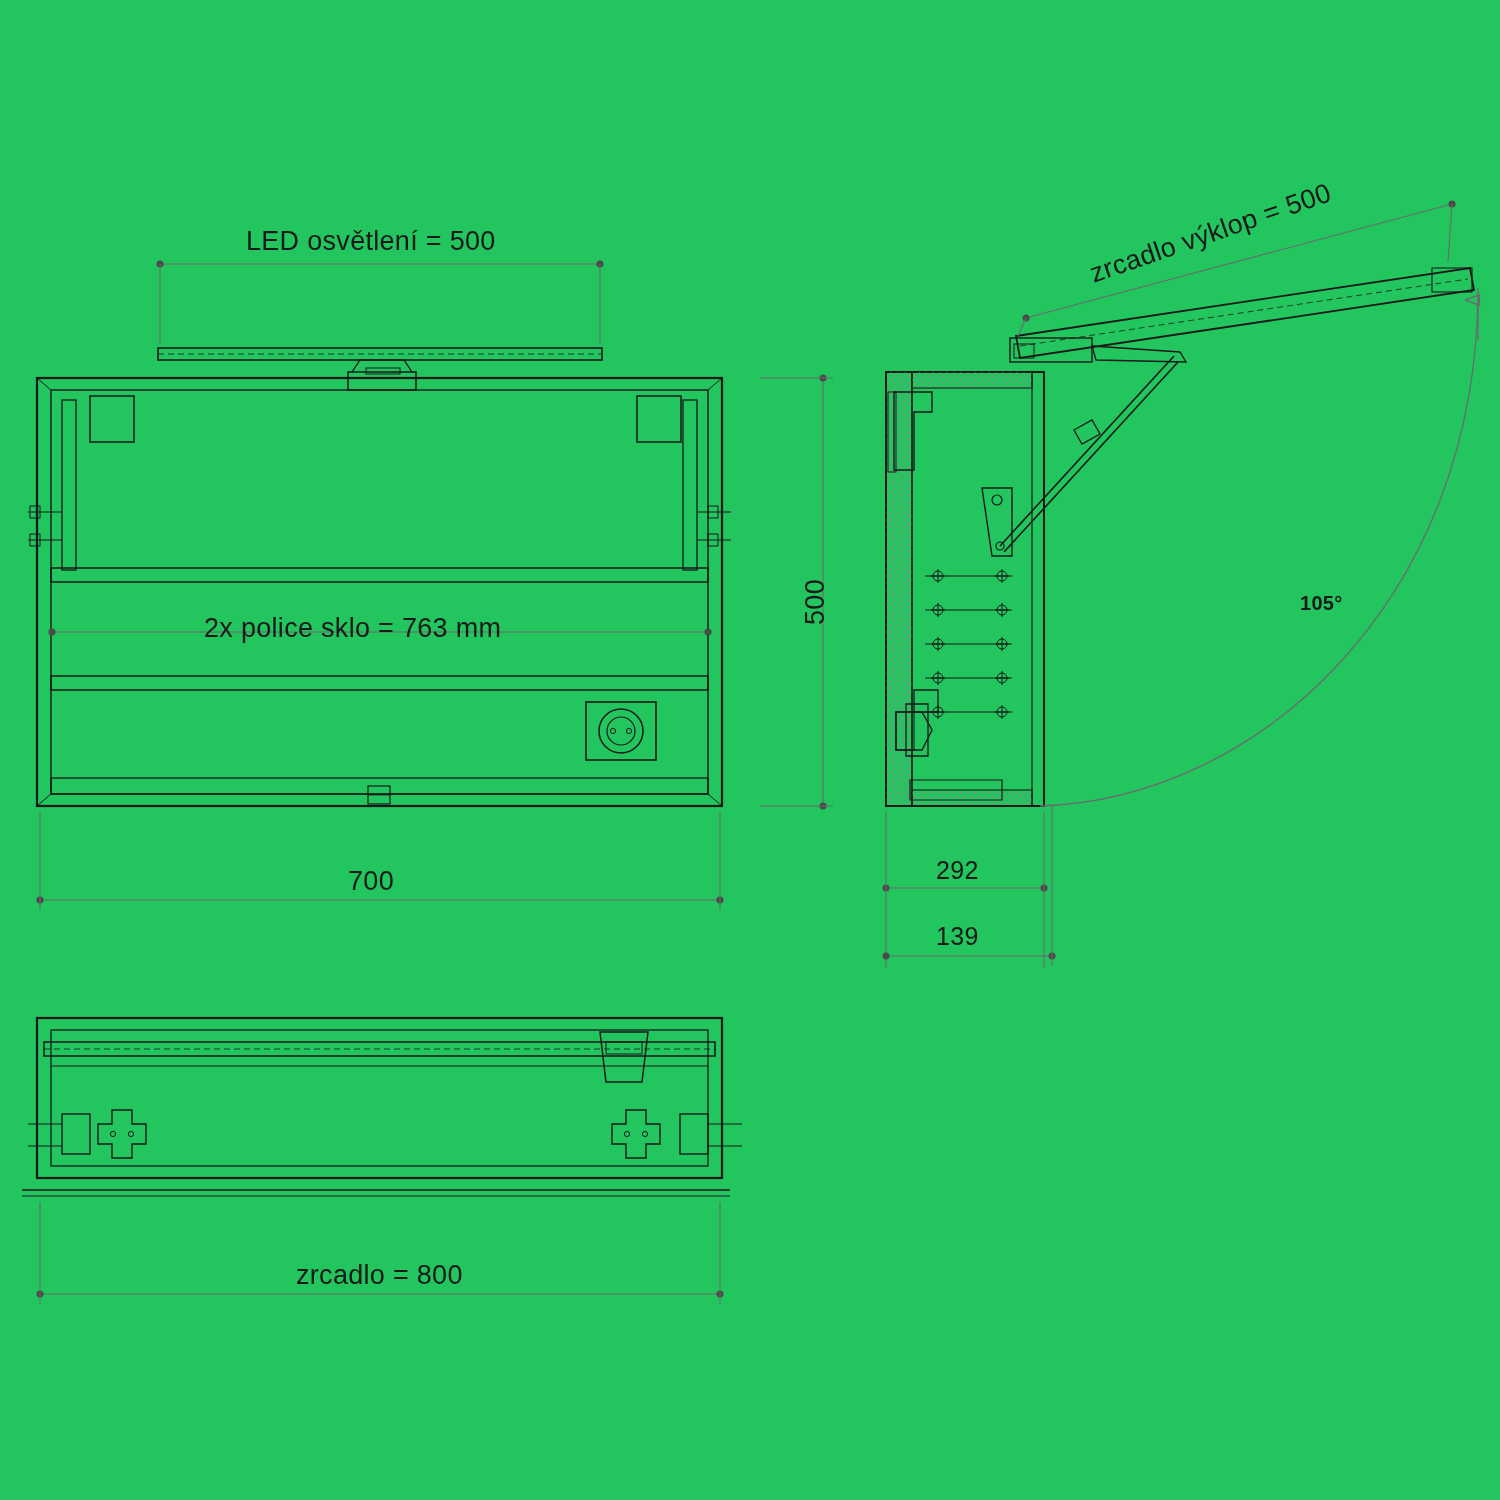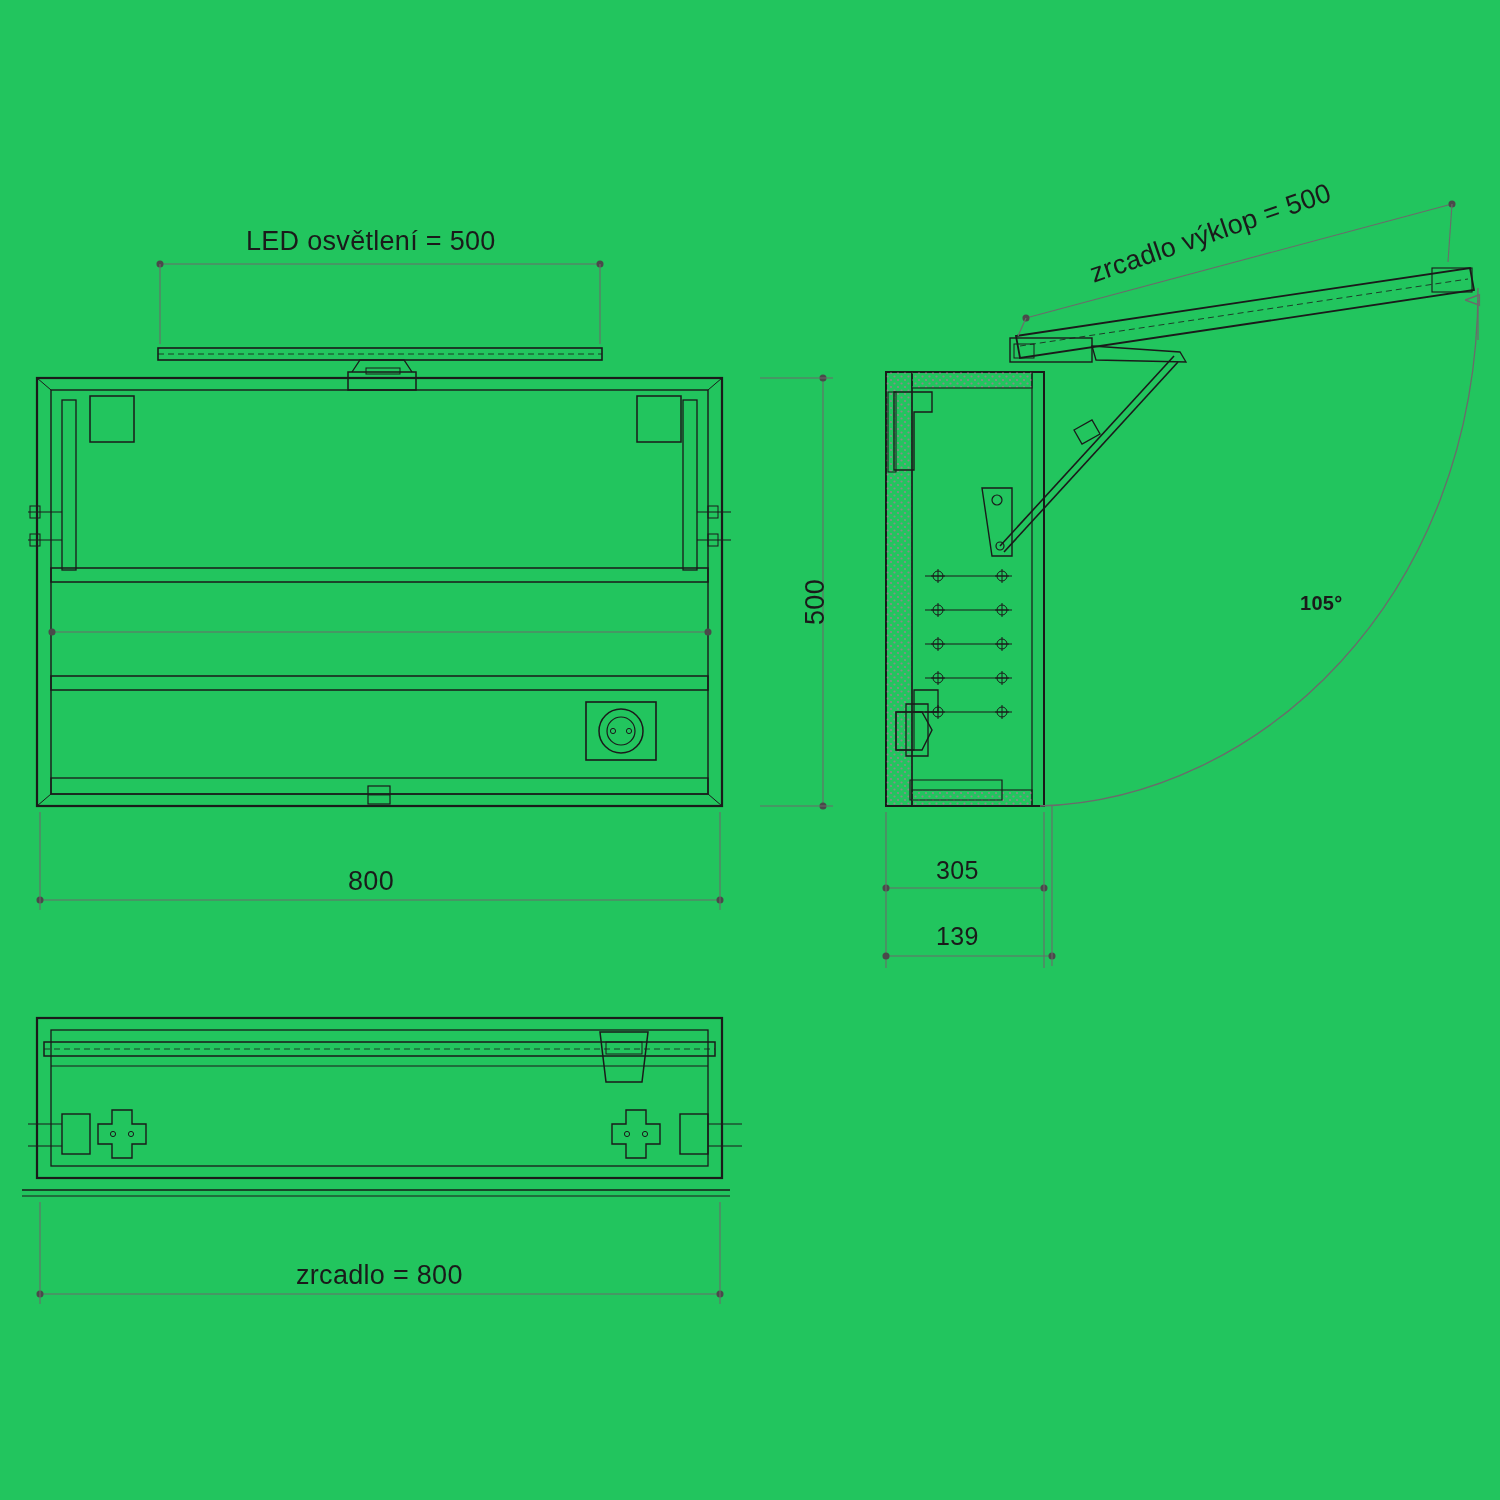--- a/index.html
+++ b/index.html
@@ -254,28 +254,29 @@
 
     <g stroke="#6b6b6b" fill="none" stroke-width="1.1">
       <line x1="40" y1="1294" x2="720" y2="1294" marker-start="url(#dot)" marker-end="url(#dot)"></line>
       <line x1="40" y1="1202" x2="40" y2="1304"></line>
       <line x1="720" y1="1202" x2="720" y2="1304"></line>
     </g>
   </svg>
 
   <div class="dim-label" style="left:246px; top:226px;">LED osvětlení = 500</div>
 
+  <div class="dim-label" style="left:204px; top:613px;">2x  police sklo = 763 mm</div>
 
   <div class="dim-label rot90" style="left:800px; top:625px;">500</div>
 
-  <div class="dim-label" style="left:348px; top:866px;">800</div>
+  <div class="dim-label" style="left:348px; top:866px;">700</div>
 
   <div class="dim-label rotdiag" style="left:1086px; top:260px;">zrcadlo výklop = 500</div>
 
   <div class="dim-label bold" style="left:1300px; top:592px;">105°</div>
 
-  <div class="dim-label small" style="left:936px; top:856px;">305</div>
+  <div class="dim-label small" style="left:936px; top:856px;">292</div>
 
   <div class="dim-label small" style="left:936px; top:922px;">139</div>
 
   <div class="dim-label" style="left:296px; top:1260px;">zrcadlo = 800</div>
 
 </div>
 
 </body></html>

